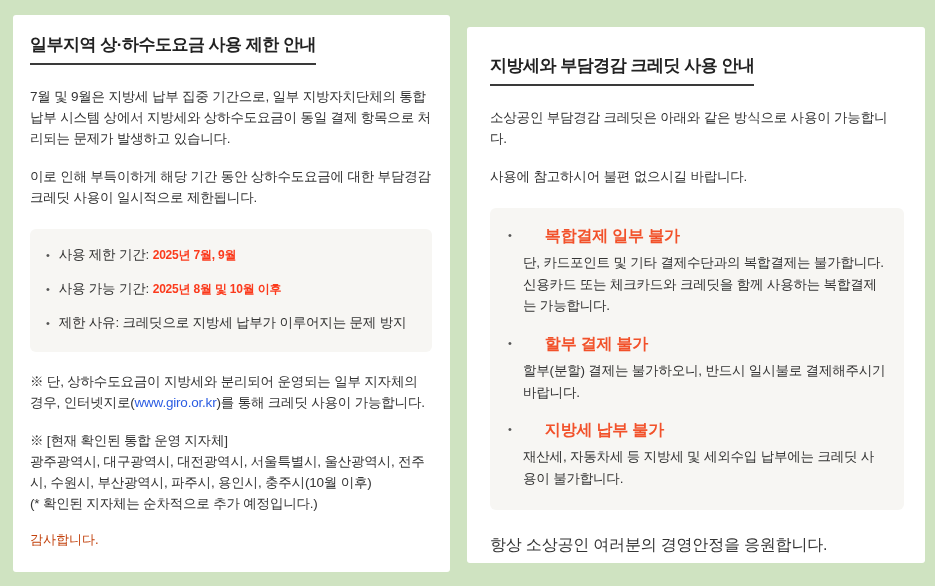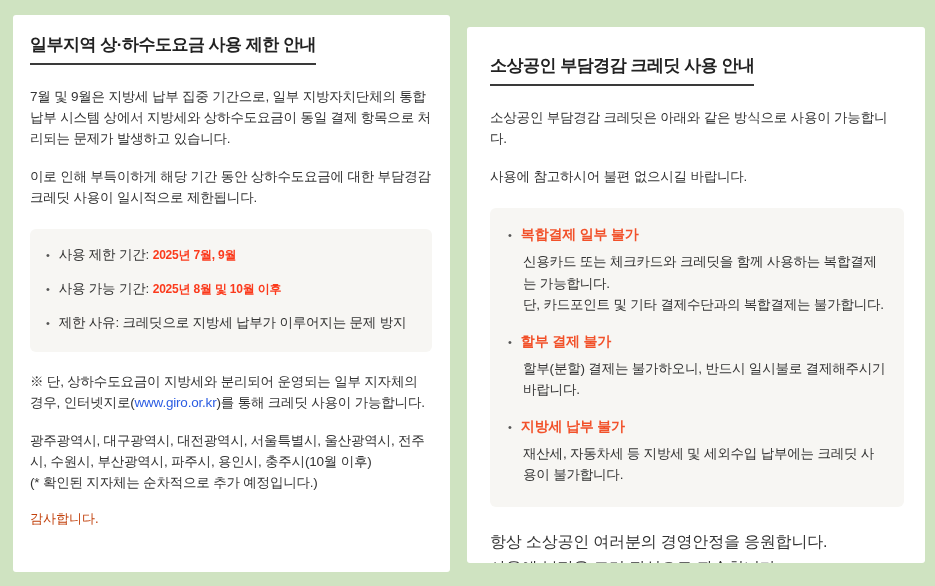--- a/index.html
+++ b/index.html
@@ -41,21 +41,21 @@
   }
   .info-box-left  { padding:17px 16px 4px; }
   .info-box-right { padding:18px 18px 4px; margin:21px 0 22px; }
 
   .info-item { display:flex; gap:9px; font-size:13.5px; color:#333; margin-bottom:14px; letter-spacing:-0.2px; }
   .blt { color:#555; font-size:11px; line-height:1.8; flex:0 0 auto; }
   .red { color:#fb3a1c; font-weight:700; font-size:12px; }
 
   .usage-item { margin-bottom:17px; }
   .usage-head { display:flex; gap:9px; margin-bottom:5px; }
-  .orange { color:#f2512a; font-weight:700; font-size:14px; letter-spacing:-0.2px; }
+  .orange { color:#f2512a; font-weight:700; font-size:16px; letter-spacing:-0.2px;margin-left:24px; }
   .usage-body { margin-left:15px; font-size:13.5px; line-height:1.6; color:#333; letter-spacing:-0.2px; }
 
   .link { color:#2b5ce2; text-decoration-style:dotted; cursor:pointer; }
 
   .multi-line div { margin:0; }
 
   .closing { margin:0 0 16px; font-size:13px; color:#c2410c; }
 
   .right-closing { margin-top:12px; font-size:16px; line-height:1.65; color:#333; letter-spacing:-0.2px; }
 </style>
@@ -83,46 +83,47 @@
       </div>
       <div class="info-item">
         <span class="blt">•</span>
         <span><span>제한 사유: 크레딧으로 지방세 납부가 이루어지는 문제 방지</span><strong class="red"></strong></span>
       </div>
     </div>
 
     <p class="body"><span>※ 단, 상하수도요금이 지방세와 분리되어 운영되는 일부 지자체의 경우, 인터넷지로(</span><a class="link">www.giro.or.kr</a><span>)를 통해 크레딧 사용이 가능합니다.</span></p>
 
     <div class="body multi-line">
+      <div>※ [현재 확인된 통합 운영 지자체]</div>
       <div>광주광역시, 대구광역시, 대전광역시, 서울특별시, 울산광역시, 전주시, 수원시, 부산광역시, 파주시, 용인시, 충주시(10월 이후)</div>
       <div>(* 확인된 지자체는 순차적으로 추가 예정입니다.)</div>
     </div>
 
     <p class="closing">감사합니다.</p>
 
   </section>
 
   <section class="card card-right">
     <h1 class="card-title">
-      <span class="title-underline">소상공인 부담경감 크레딧 사용 안내</span>
+      <span class="title-underline">지방세와 부담경감 크레딧 사용 안내</span>
     </h1>
 
     <p class="body">소상공인 부담경감 크레딧은 아래와 같은 방식으로 사용이 가능합니다.</p>
     <p class="body">사용에 참고하시어 불편 없으시길 바랍니다.</p>
 
     <div class="info-box info-box-right">
 
       <div class="usage-item">
         <div class="usage-head">
           <span class="blt">•</span>
           <strong class="orange">복합결제 일부 불가</strong>
         </div>
         <div class="usage-body">
+          <div>단, 카드포인트 및 기타 결제수단과의 복합결제는 불가합니다.</div>
           <div>신용카드 또는 체크카드와 크레딧을 함께 사용하는 복합결제는 가능합니다.</div>
-          <div>단, 카드포인트 및 기타 결제수단과의 복합결제는 불가합니다.</div>
         </div>
       </div>
 
       <div class="usage-item">
         <div class="usage-head">
           <span class="blt">•</span>
           <strong class="orange">할부 결제 불가</strong>
         </div>
         <div class="usage-body">
           <div>할부(분할) 결제는 불가하오니, 반드시 일시불로 결제해주시기 바랍니다.</div>

